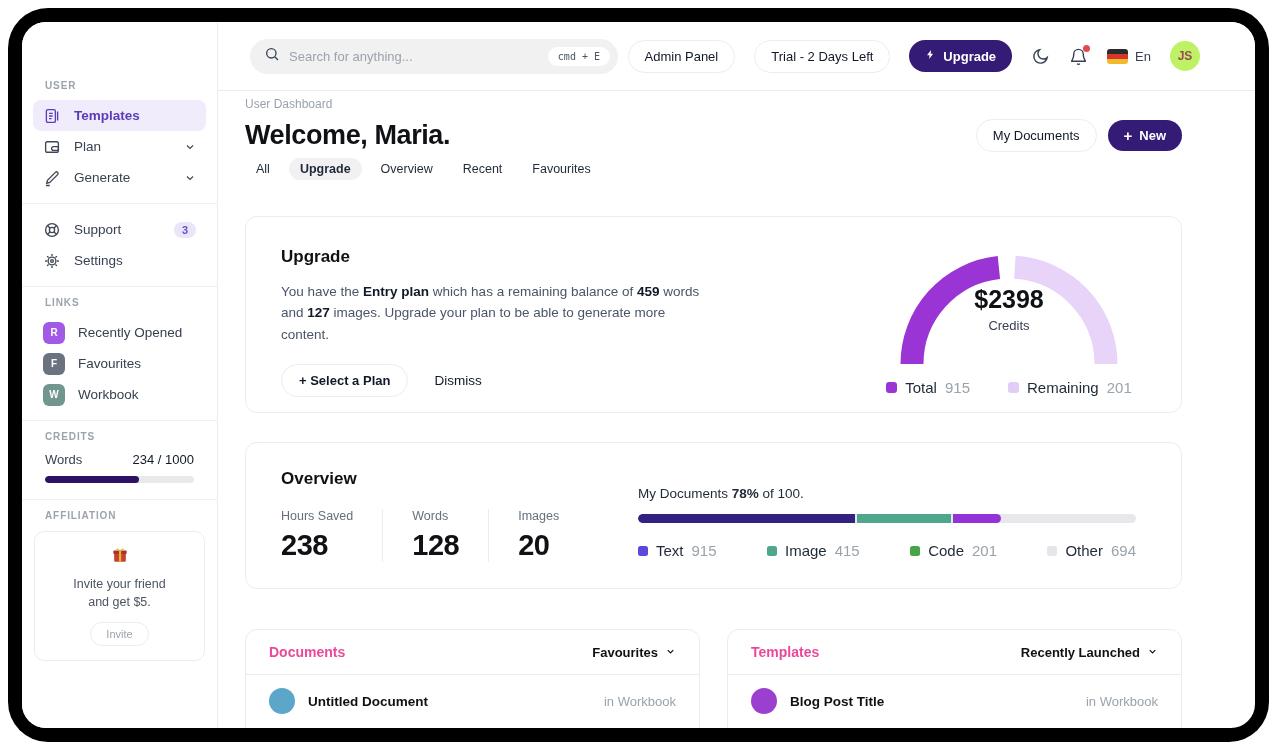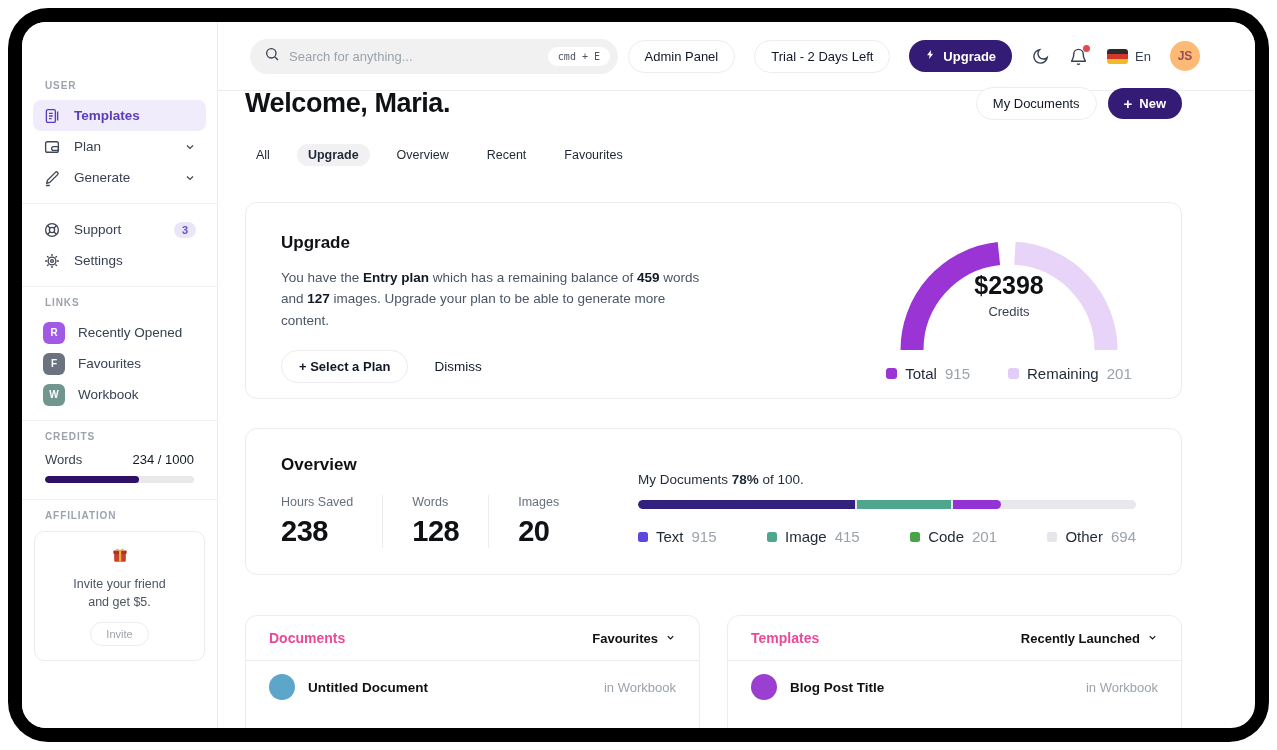--- a/index.html
+++ b/index.html
@@ -62,32 +62,32 @@
               white-space:nowrap; cursor:pointer; }
   .pill-dark { background:#341b76; color:#fff; border:none; border-radius:17px;
                padding:8px 16px; font-size:13px; font-weight:600; display:flex;
                align-items:center; gap:7px; cursor:pointer; }
   .icon-btn { display:flex; align-items:center; position:relative; cursor:pointer; }
   .dot { position:absolute; top:-2px; right:-2px; width:7px; height:7px;
          border-radius:50%; background:#e5484d; }
   .flag { width:21px; height:15px; border-radius:3px;
           background:linear-gradient(#2b2b2b 33.3%, #d5372b 33.3% 66.6%, #f2b928 66.6%); }
   .lang { display:flex; align-items:center; gap:7px; font-size:13px; color:#374151; }
-  .avatar { width:30px; height:30px; border-radius:50%; background:#fdba74;
+  .avatar { width:30px; height:30px; border-radius:50%; background:#bef264;
             color:#9c4a56; font-size:12px; font-weight:700; display:flex;
             align-items:center; justify-content:center; cursor:pointer; }
 
   
   .main { position:absolute; left:196px; top:57px; right:0; bottom:0;
           padding:0 73px 0 27px; overflow:hidden; }
   .breadcrumb { margin-top:18px; font-size:12px; color:#9aa3ab; }
   .title-row { margin-top:8px; display:flex; align-items:center; }
   .page-title { font-size:27px; font-weight:800; color:#0f1115; letter-spacing:-.4px; }
   .title-actions { margin-left:auto; display:flex; gap:11px; align-items:center; }
-  .tabs { margin-top:24px; display:flex; align-items:center; gap:16px; }
+  .tabs { margin-top:6px; display:flex; align-items:center; gap:8px; }
   .tab { font-size:12.5px; color:#1f2937; padding:4px 11px; cursor:pointer; }
   .tab.active { background:#f1f1f3; border-radius:12px; font-weight:600; }
 
   .card { border:1px solid #ececef; border-radius:12px; background:#fff; }
   .upgrade-card { margin-top:36px; height:197px; display:flex; }
   .uc-left { flex:1; padding:30px 0 0 35px; }
   .uc-title { font-size:17px; font-weight:700; color:#0f1115; }
   .uc-body { margin-top:14px; width:420px; font-size:13.5px; color:#4a5568;
              line-height:1.58; }
   .uc-body b { color:#111827; }
@@ -296,20 +296,21 @@
       </span>
       <span class="lang">
         <span class="flag"></span>
         <span>En</span>
       </span>
       <span class="avatar">JS</span>
     </div>
   </header>
 
   <main class="main">
+    <div class="breadcrumb">User Dashboard</div>
 
     <div class="title-row">
       <h1 class="page-title">Welcome, Maria.</h1>
       <div class="title-actions">
         <button class="pill-btn">My Documents</button>
         <button class="pill-dark">
           <span style="font-size:15px;line-height:1;">+</span>
           <span>New</span>
         </button>
       </div>

